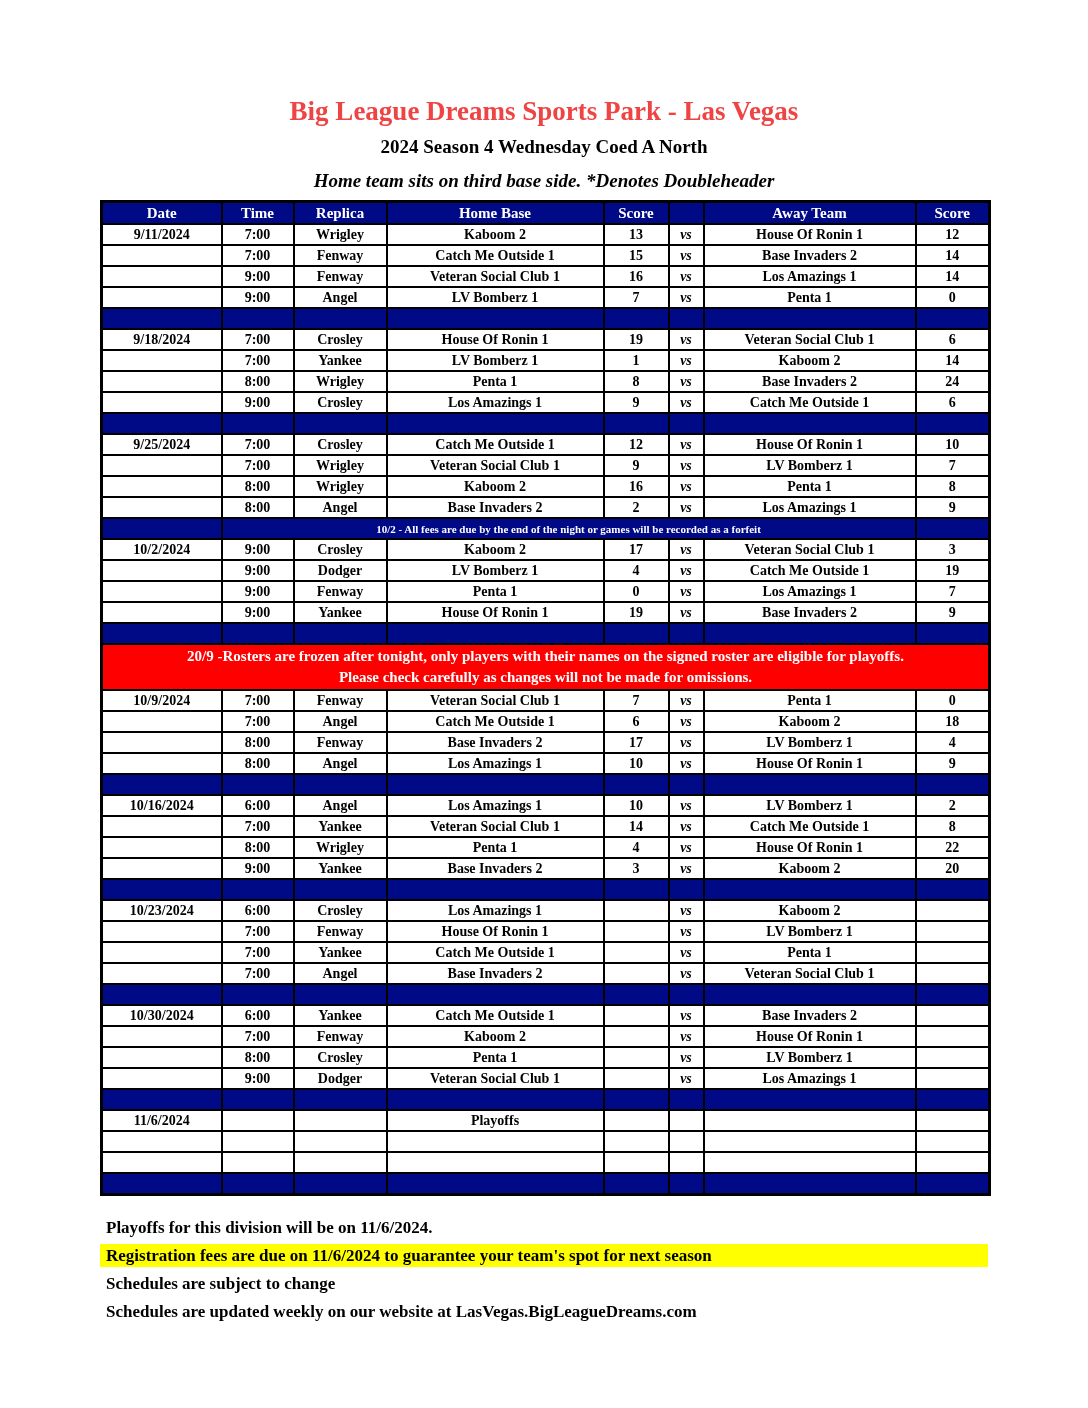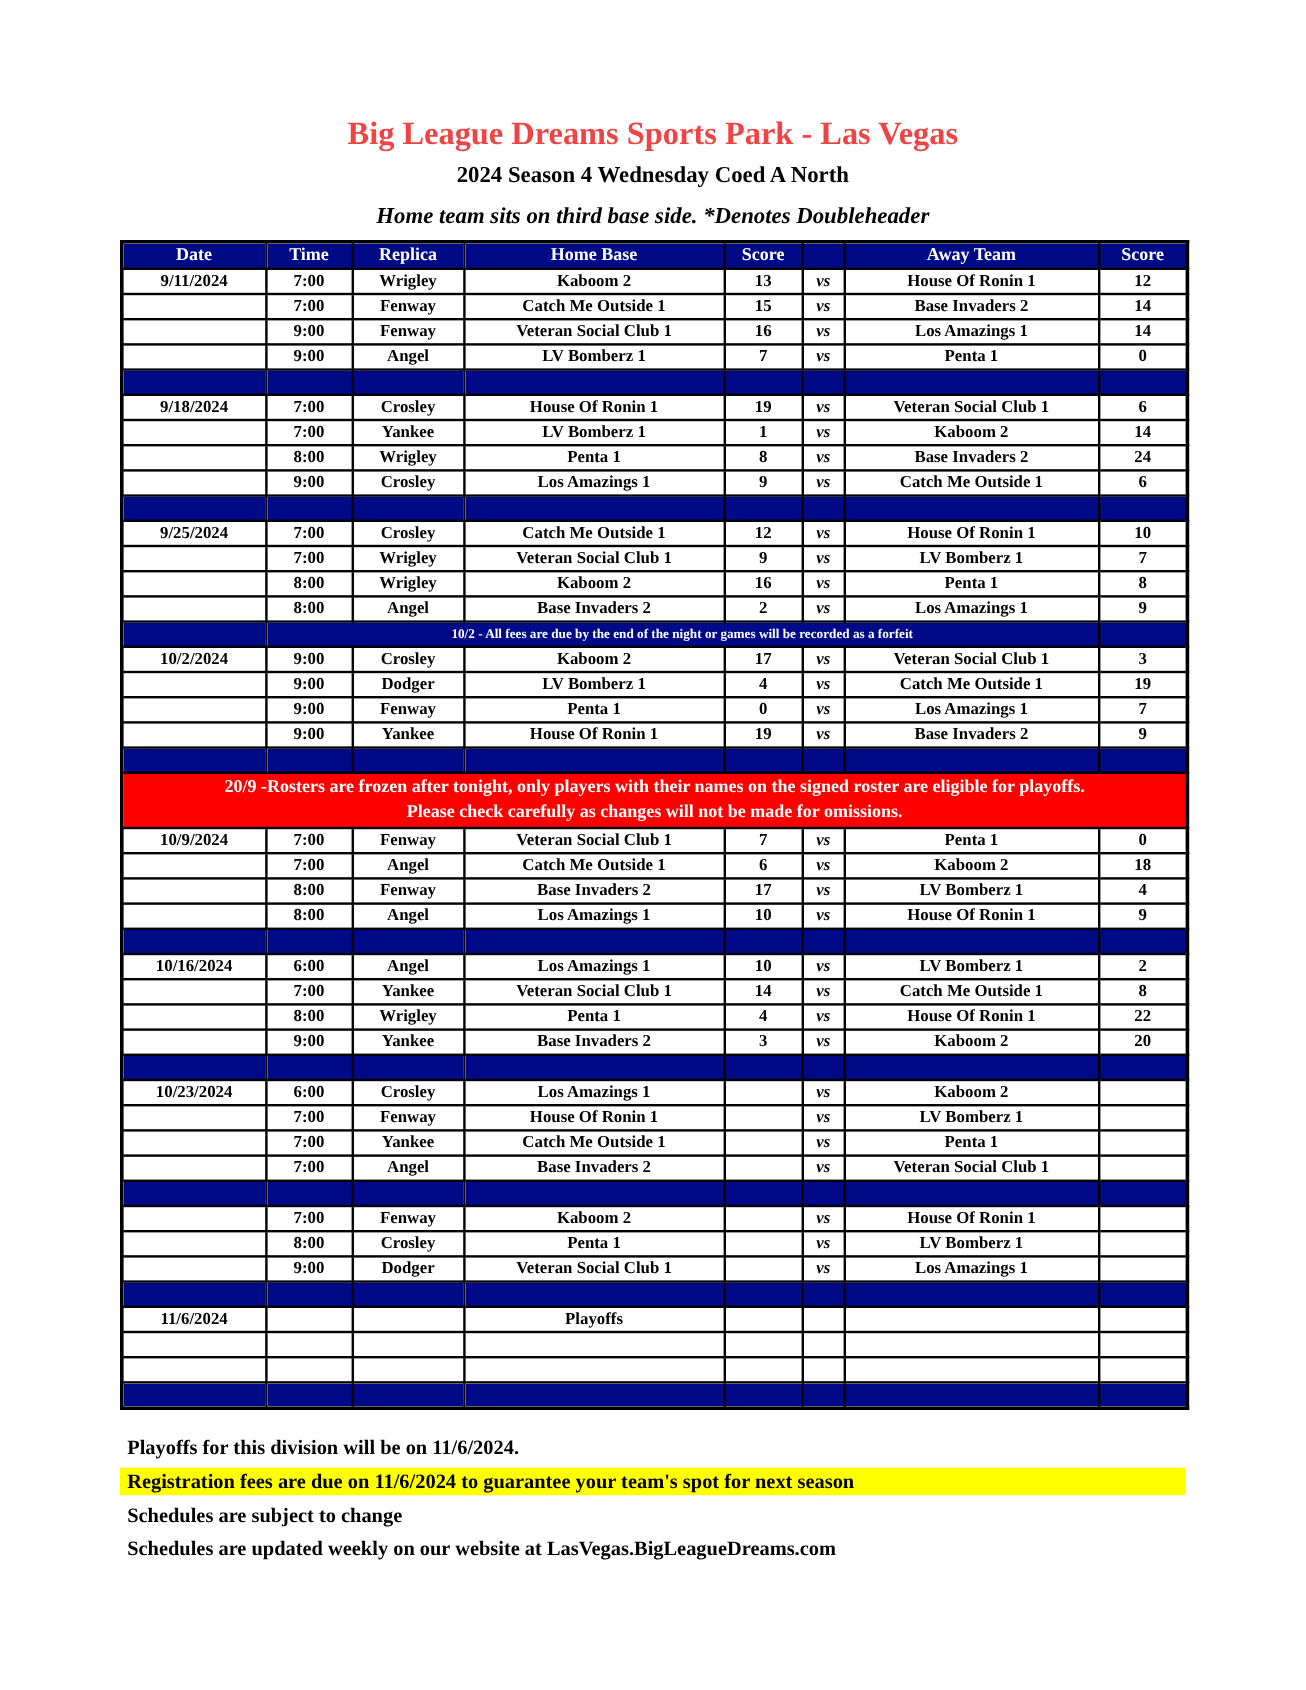--- a/index.html
+++ b/index.html
@@ -486,20 +486,30 @@
           <td></td>
           <td></td>
           <td></td>
           <td></td>
           <td></td>
           <td></td>
           <td></td>
           <td></td>
         </tr>
         <tr>
+          <td>10/30/2024</td>
+          <td>6:00</td>
+          <td>Yankee</td>
+          <td>Catch Me Outside 1</td>
+          <td></td>
+          <td class="vs">vs</td>
+          <td>Base Invaders 2</td>
+          <td></td>
+        </tr>
+        <tr>
           <td></td>
           <td>7:00</td>
           <td>Fenway</td>
           <td>Kaboom 2</td>
           <td></td>
           <td class="vs">vs</td>
           <td>House Of Ronin 1</td>
           <td></td>
         </tr>
         <tr>

